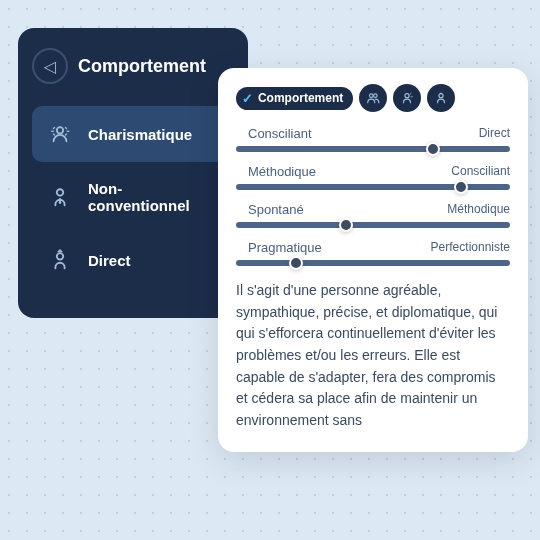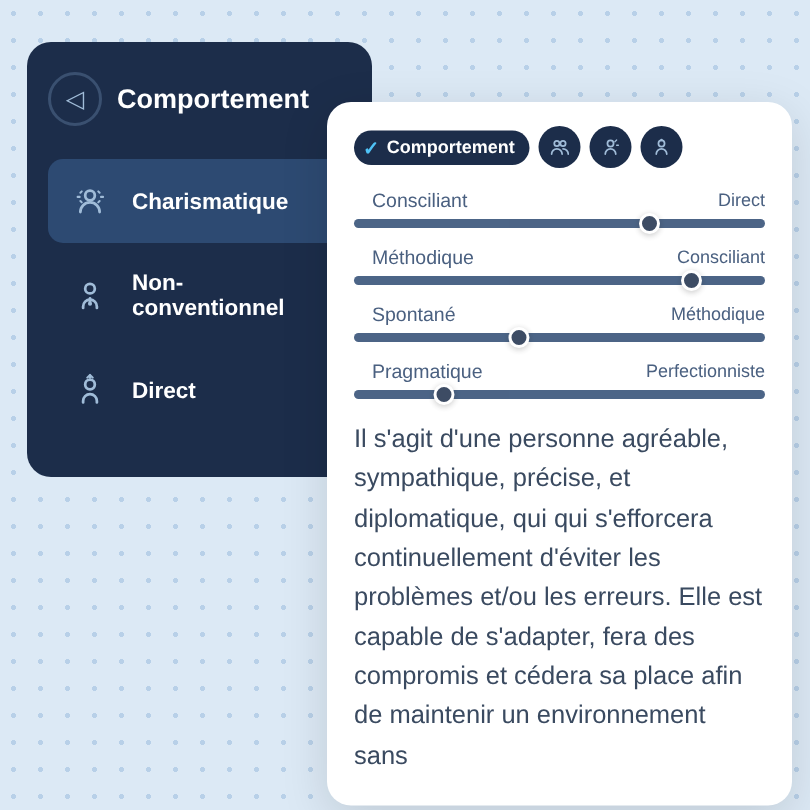--- a/index.html
+++ b/index.html
@@ -178,21 +178,21 @@
       width: 14px;
       height: 14px;
       background: #1c2d4a;
       border-radius: 50%;
       border: 2.5px solid #ffffff;
       box-shadow: 0 1px 4px rgba(0,0,0,0.25);
     }
 
     
     .description-text {
-      font-size: 17px;
+      font-size: 14px;
       color: #3a4a60;
       line-height: 1.55;
       margin-top: 14px;
     }
   </style>
 </head>
 <body>
 
 <div class="bg-dots"></div>
 

